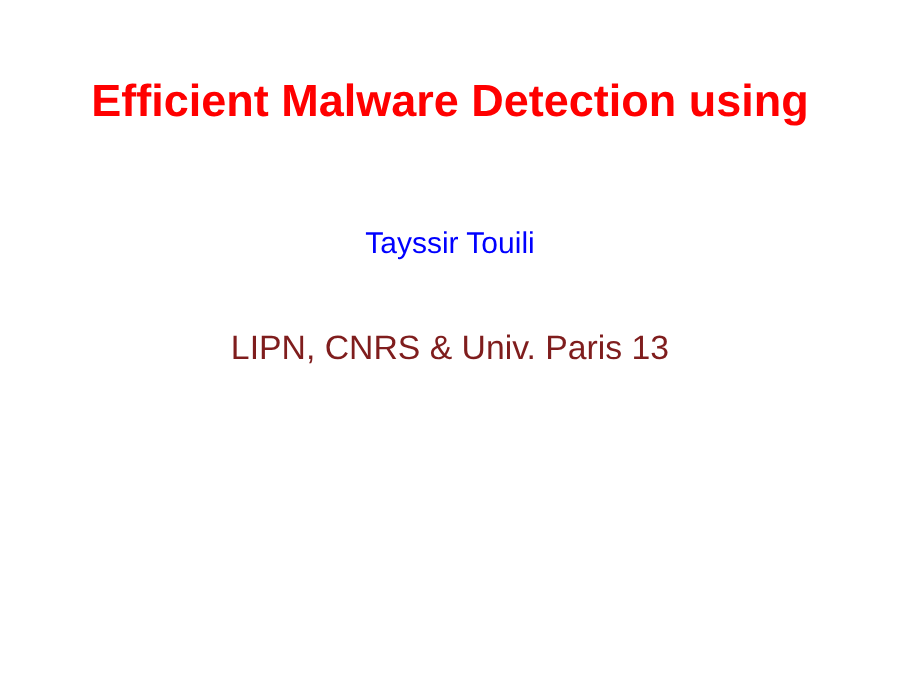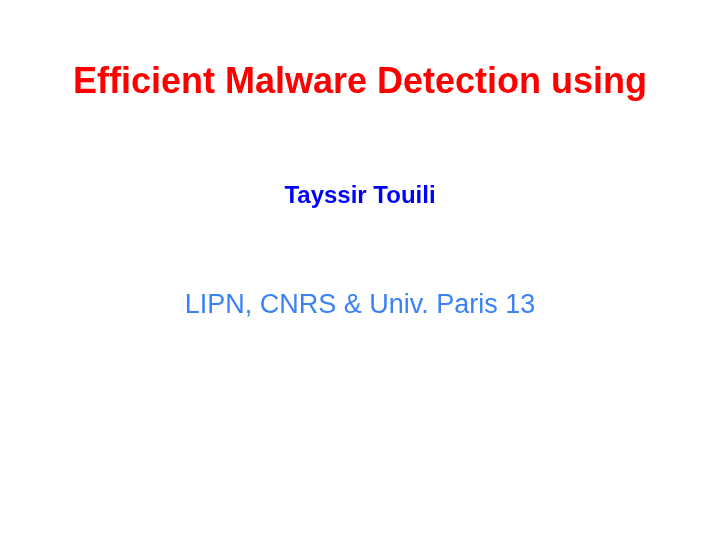--- a/index.html
+++ b/index.html
@@ -24,28 +24,28 @@
     }
     .title {
       font-size: 36px;
       font-weight: bold;
       color: #ff0000;
       line-height: 1.25;
       margin-bottom: 78px;
     }
     .author {
       font-size: 24px;
-      font-weight: bold;
+      font-weight: normal;
       color: #0000ff;
-      margin-bottom: 80px;
+      margin-bottom: 54px;
     }
     .affiliation {
       font-size: 27px;
       font-weight: normal;
-      color: #3b82f6;
+      color: #7f1d1d;
     }
   </style>
 </head>
 <body>
 
 <div class="slide">
   <div class="title">
     <span>Efficient Malware Detection using</span><br>
   </div>
   <div class="author">Tayssir Touili</div>

